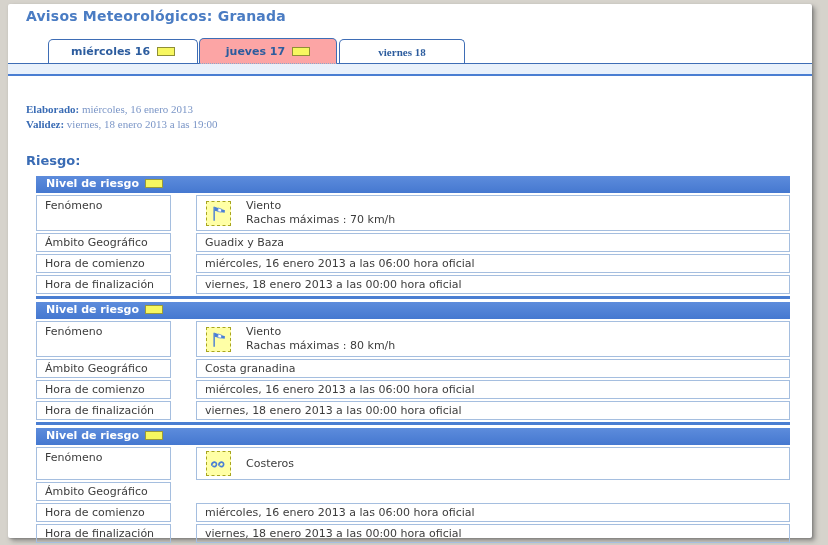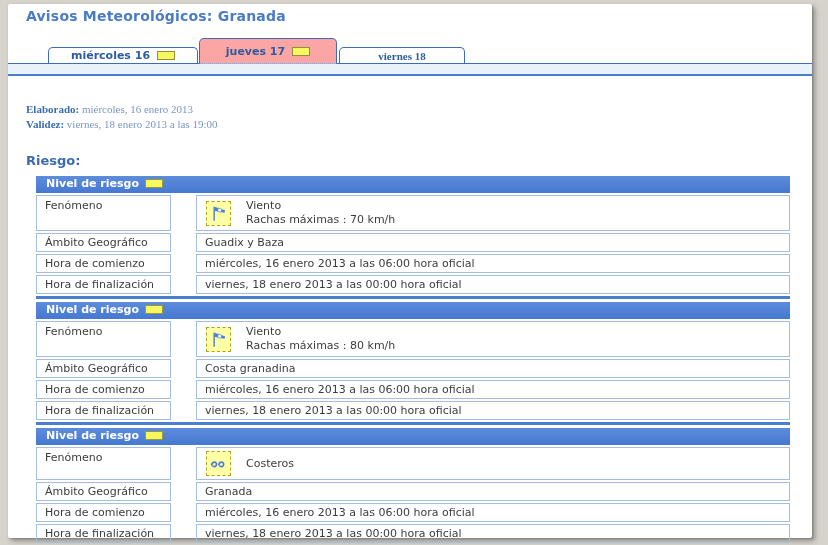--- a/index.html
+++ b/index.html
@@ -32,21 +32,21 @@
     padding-left: 40px;
     margin-top: 14px;
     position: relative;
     z-index: 2;
   }
   .tab {
     display: flex;
     align-items: center;
     justify-content: center;
     gap: 7px;
-    height: 16px;
+    height: 24px;
     min-width: 150px;
     padding: 0 14px;
     margin-right: 1px;
     background: #ffffff;
     border: 1px solid #3e6db5;
     border-bottom: none;
     border-radius: 5px 5px 0 0;
     font-size: 11px;
     font-weight: bold;
     color: #2c5c9e;
@@ -227,21 +227,20 @@
           </svg>
         </span>
         <span class="fen-text">
           <div>Costeros</div>
           <div></div>
         </span>
       </div>
     </div>
     <div class="wrow">
       <div class="cell lcell">Ámbito Geográfico</div>
-      <div class="cell vcell">Granada</div>
     </div>
     <div class="wrow">
       <div class="cell lcell">Hora de comienzo</div>
       <div class="cell vcell">miércoles, 16 enero 2013 a las 06:00 hora oficial</div>
     </div>
     <div class="wrow">
       <div class="cell lcell">Hora de finalización</div>
       <div class="cell vcell">viernes, 18 enero 2013 a las 00:00 hora oficial</div>
     </div>
 

